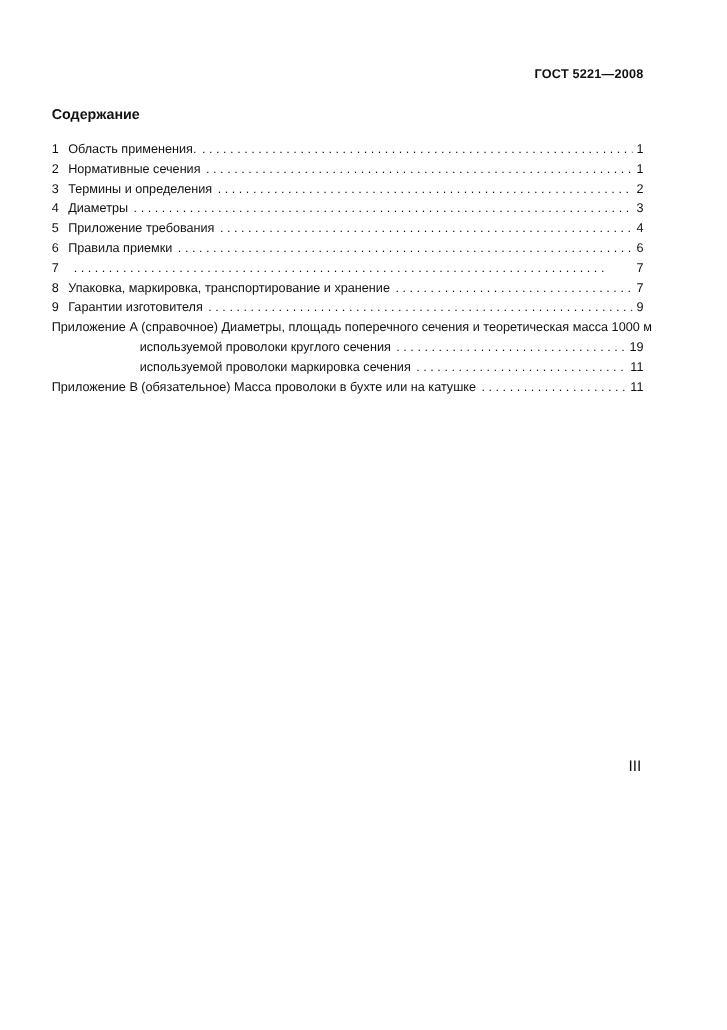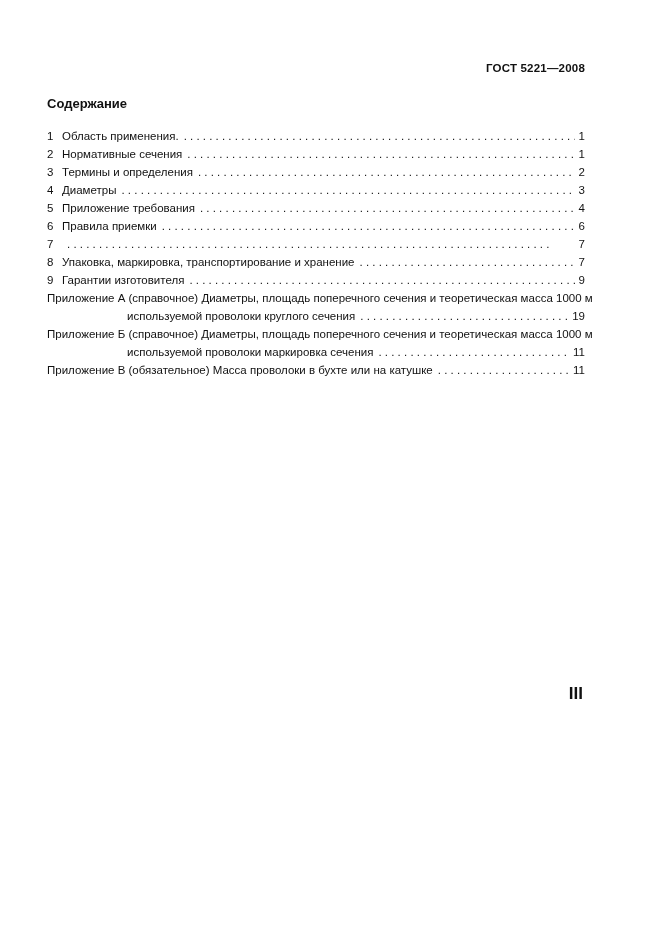--- a/index.html
+++ b/index.html
@@ -72,22 +72,21 @@
     flex: 0 0 80px;
   }
   .appendix-line2 {
     flex: 0 0 auto;
     white-space: nowrap;
   }
   .page-number {
     position: absolute;
     right: 78px;
     bottom: 72px;
-    font-size: 17px;
-    font-weight: bold;
+    font-size: 14px;
   }
 </style>
 </head>
 <body>
 
 <div class="page">
 
   <div class="doc-header">ГОСТ 5221—2008</div>
 
   <div class="toc-title">Содержание</div>
@@ -160,21 +159,20 @@
       <div class="appendix-line1">Приложение А (справочное) Диаметры, площадь поперечного сечения и теоретическая масса 1000 м</div>
       <div class="appendix-row2">
         <span class="appendix-indent"></span>
         <span class="appendix-line2">используемой проволоки круглого сечения</span>
         <span class="toc-dots"></span>
         <span class="toc-page">19</span>
       </div>
     </div>
 
     <div class="toc-appendix">
-      <div class="appendix-line1">Приложение Б (справочное) Диаметры, площадь поперечного сечения и теоретическая масса 1000  м</div>
       <div class="appendix-row2">
         <span class="appendix-indent"></span>
         <span class="appendix-line2">используемой проволоки маркировка сечения</span>
         <span class="toc-dots"></span>
         <span class="toc-page">11</span>
       </div>
     </div>
 
     <div class="toc-appendix">
       <div class="appendix-row2">

